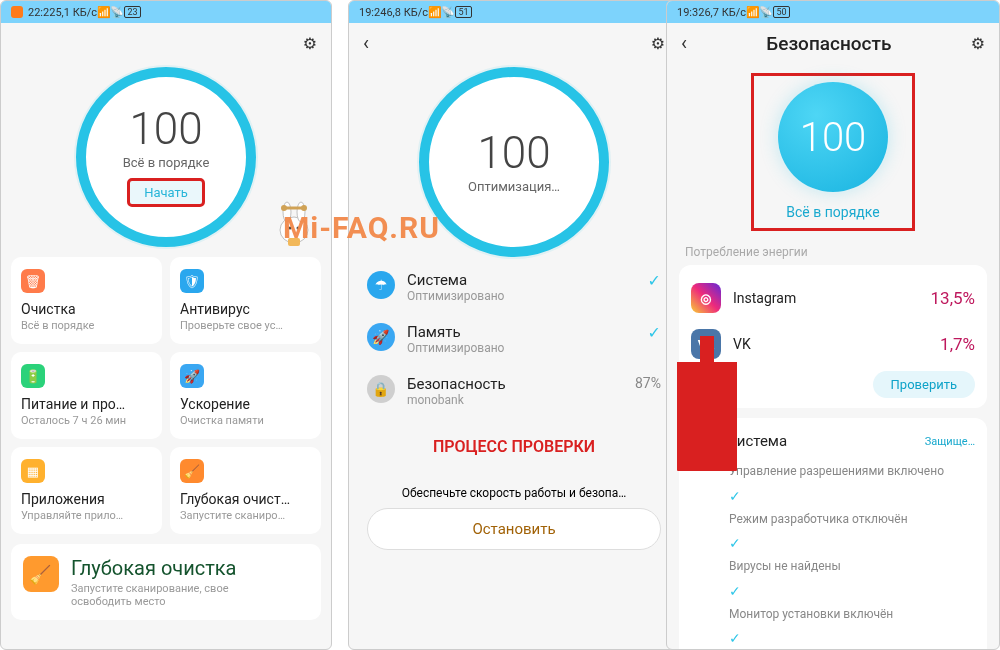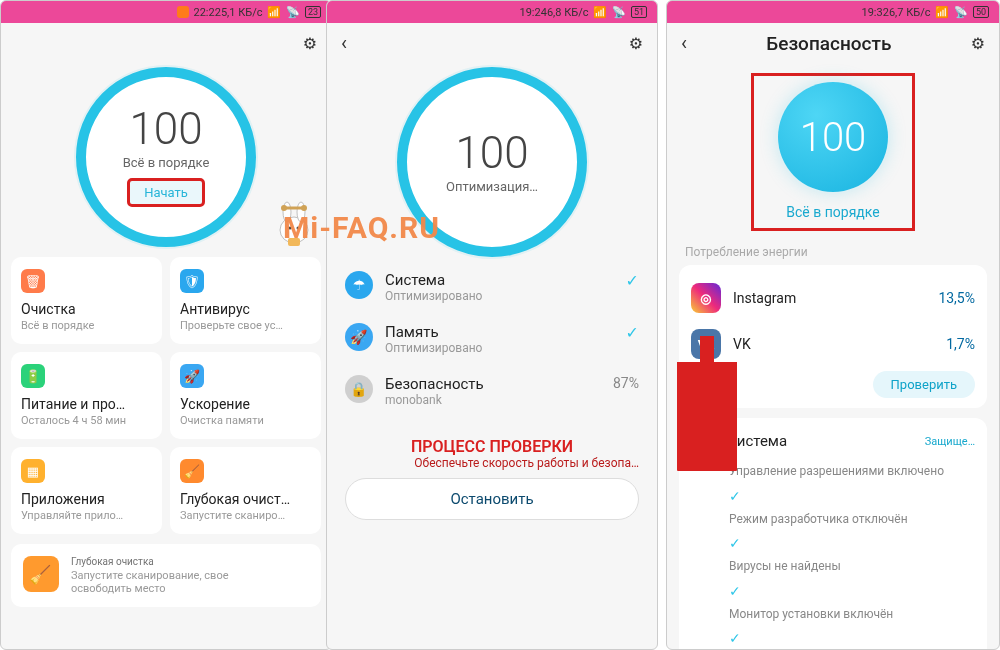--- a/index.html
+++ b/index.html
@@ -1,68 +1,68 @@
 <!DOCTYPE html>
 <html><head>
 <meta charset="utf-8">
 <style>
   * { box-sizing: border-box; margin: 0; padding: 0; }
   body { font-family: -apple-system, "Segoe UI", Roboto, sans-serif; background:#e8e8e8; width:1000px; height:650px; overflow:hidden; }
   .stage { position:relative; width:1000px; height:650px; background:#fff; }
   .phone { position:absolute; top:0; width:332px; height:650px; background:#f6f6f6; border:1px solid #ccc; border-radius:6px; overflow:hidden; }
-  .p1 { left:0; } .p2 { left:326px; } .p3 { left:666px; width:334px; }
-  .status { display:flex; align-items:center; justify-content:flex-end; height:22px; padding:0 10px; font-size:11px; color:#333; background:#ec4899; }
-  .status .right { display:flex; gap:5px; align-items:center; }
+  .p1 { left:0; } .p2 { left:348px; } .p3 { left:666px; width:334px; }
+  .status { display:flex; align-items:center; justify-content:flex-start; height:22px; padding:0 10px; font-size:11px; color:#333; background:#7dd3fc; }
+  .status .right { display:flex; align-items:center; }
   .status .left { display:flex; gap:5px; align-items:center; }
   .dot-orange { width:12px;height:12px;background:#ff7b1a;border-radius:3px; }
   .batt { display:inline-flex; align-items:center; border:1px solid #333; border-radius:2px; padding:0 2px; font-size:9px; height:12px; }
   .topbar { display:flex; align-items:center; justify-content:space-between; padding:6px 14px; height:40px; }
   .back { font-size:20px; color:#333; }
   .gear { font-size:16px; color:#333; }
   .title { font-size:19px; font-weight:500; color:#222; }
   .ringwrap { display:flex; flex-direction:column; align-items:center; margin-top:4px; }
   .ring { width:180px; height:180px; border-radius:50%; border:10px solid #27c3e6; background:#fff; display:flex; flex-direction:column; align-items:center; justify-content:center; box-shadow:0 0 0 2px rgba(39,195,230,.1); }
   .ring .score { font-size:44px; font-weight:300; color:#444; line-height:1; }
   .ring .sub { font-size:13px; color:#666; margin-top:4px; }
   .ring .btn-start { margin-top:8px; font-size:13px; color:#27b5d8; background:#eaf7fb; padding:4px 14px; border-radius:5px; }
   .redbox { border:3px solid #d92020; }
   .tiles { display:grid; grid-template-columns:1fr 1fr; gap:8px; padding:10px 10px 0; }
   .tile { background:#fff; border-radius:10px; padding:12px 10px; }
   .ticon { width:24px; height:24px; border-radius:6px; display:flex; align-items:center; justify-content:center; color:#fff; font-size:13px; margin-bottom:8px; }
   .tlabel { font-size:14px; color:#222; white-space:nowrap; overflow:hidden; text-overflow:ellipsis; }
   .tdesc { font-size:11px; color:#999; white-space:nowrap; overflow:hidden; text-overflow:ellipsis; margin-top:2px; }
   .promo { margin:10px 10px 0; background:#fff; border-radius:10px; padding:12px; display:flex; gap:12px; align-items:flex-start; }
   .promo .picon { width:36px;height:36px;background:#ff9a2e;border-radius:8px;display:flex;align-items:center;justify-content:center;color:#fff;font-size:18px; }
-  .promo .ptxt .h { font-size:10px; color:#737373; }
+  .promo .ptxt .h { font-size:20px; color:#14532d; }
   .promo .ptxt .d { font-size:11px; color:#999; margin-top:2px; max-width:220px; }
 
   .list { padding:4px 18px; }
   .row { display:flex; align-items:flex-start; gap:12px; padding:10px 0; }
   .row .ic { width:28px;height:28px;border-radius:50%;display:flex;align-items:center;justify-content:center;color:#fff;font-size:14px;flex:none; }
   .row .txt { flex:1; }
   .row .txt .h { font-size:15px; color:#222; }
   .row .txt .d { font-size:12px; color:#999; }
   .row .val { font-size:14px; color:#888; }
   .check { color:#2ec6e8; font-size:16px; }
-  .hint { text-align:right; font-size:12px; color:#b91c1c; padding:0 18px; white-space:nowrap; overflow:hidden; text-overflow:ellipsis; }
-  .stopbtn { margin:8px 18px 0; background:#fff; border:1px solid #ddd; border-radius:22px; height:42px; display:flex; align-items:center; justify-content:center; font-size:15px; color:#0c4a6e; }
+  .hint { text-align:center; font-size:12px; color:#000000; padding:0 18px; margin-top:30px; white-space:nowrap; overflow:hidden; text-overflow:ellipsis; }
+  .stopbtn { margin:8px 18px 0; background:#fff; border:1px solid #ddd; border-radius:22px; height:42px; display:flex; align-items:center; justify-content:center; font-size:15px; color:#a16207; }
   .caption-red { text-align:center; color:#d92020; font-size:16px; font-weight:600; margin-top:16px; }
 
   .ballwrap { display:flex; flex-direction:column; align-items:center; padding:10px 0 10px; }
   .ball { width:110px;height:110px;border-radius:50%;background:radial-gradient(circle at 35% 30%, #4ed6f5, #18b3e0);display:flex;align-items:center;justify-content:center;color:#fff;font-size:40px;font-weight:300; box-shadow:0 0 18px rgba(40,195,230,.25); }
   .ball-sub { font-size:14px; color:#1aa9cf; margin-top:12px; }
   .redframe { border:3px solid #d92020; padding:6px 24px 8px; display:inline-flex; flex-direction:column; align-items:center; }
   .section-h { font-size:12px; color:#aaa; padding:4px 18px 6px; }
   .card { background:#fff; margin:0 12px 10px; border-radius:12px; padding:10px 12px; }
   .erow { display:flex; align-items:center; gap:12px; padding:8px 0; }
   .appicon { width:30px;height:30px;border-radius:8px;display:flex;align-items:center;justify-content:center;color:#fff;font-size:13px;font-weight:600; }
   .ig { background:linear-gradient(45deg,#f9ce34,#ee2a7b,#6228d7); }
   .vk { background:#4a76a8; }
   .erow .name { flex:1; font-size:14px; color:#222; }
-  .erow .pct { font-size:14px; color:#0369a1;text-align:right; }
+  .erow .pct { font-size:17px; color:#be185d;text-align:right; }
   .pill { background:#e5f6fb; color:#0fa3c9; font-size:13px; padding:6px 18px; border-radius:18px; float:right; margin-top:4px; }
   .clearfix::after{content:"";display:block;clear:both;}
   .sysrow { display:flex; align-items:center; gap:10px; }
   .sysrow .h { font-size:15px; color:#222; flex:1; }
   .sysrow .st { font-size:11px; color:#17a8cd; }
   .chk { color:#2ec6e8; font-size:14px; }
   .subitem { display:flex; gap:8px; padding:4px 0 4px 38px;flex-direction:column; }
   .subitem .t { flex:1; font-size:12px; color:#888; line-height:1.3; }
   .arrow-red { position:absolute; }
   .watermark { position:absolute; left:283px; top:210px; font-size:30px; font-weight:700; color:#f2894a; letter-spacing:1px; opacity:.95; pointer-events:none; }
@@ -107,21 +107,21 @@
   <div class="tdesc">Всё в порядке</div>
         </div>
         <div class="tile">
           <div class="ticon" style="background:#2aa7ee">🛡</div>
   <div class="tlabel">Антивирус</div>
   <div class="tdesc">Проверьте свое ус…</div>
         </div>
         <div class="tile">
           <div class="ticon" style="background:#2bd27a">🔋</div>
   <div class="tlabel">Питание и про…</div>
-  <div class="tdesc">Осталось 4 ч 58 мин</div>
+  <div class="tdesc">Осталось 7 ч 26 мин</div>
         </div>
         <div class="tile">
           <div class="ticon" style="background:#3aa7f2">🚀</div>
   <div class="tlabel">Ускорение</div>
   <div class="tdesc">Очистка памяти</div>
         </div>
         <div class="tile">
           <div class="ticon" style="background:#ffb12e">▦</div>
   <div class="tlabel">Приложения</div>
   <div class="tdesc">Управляйте прило…</div>

